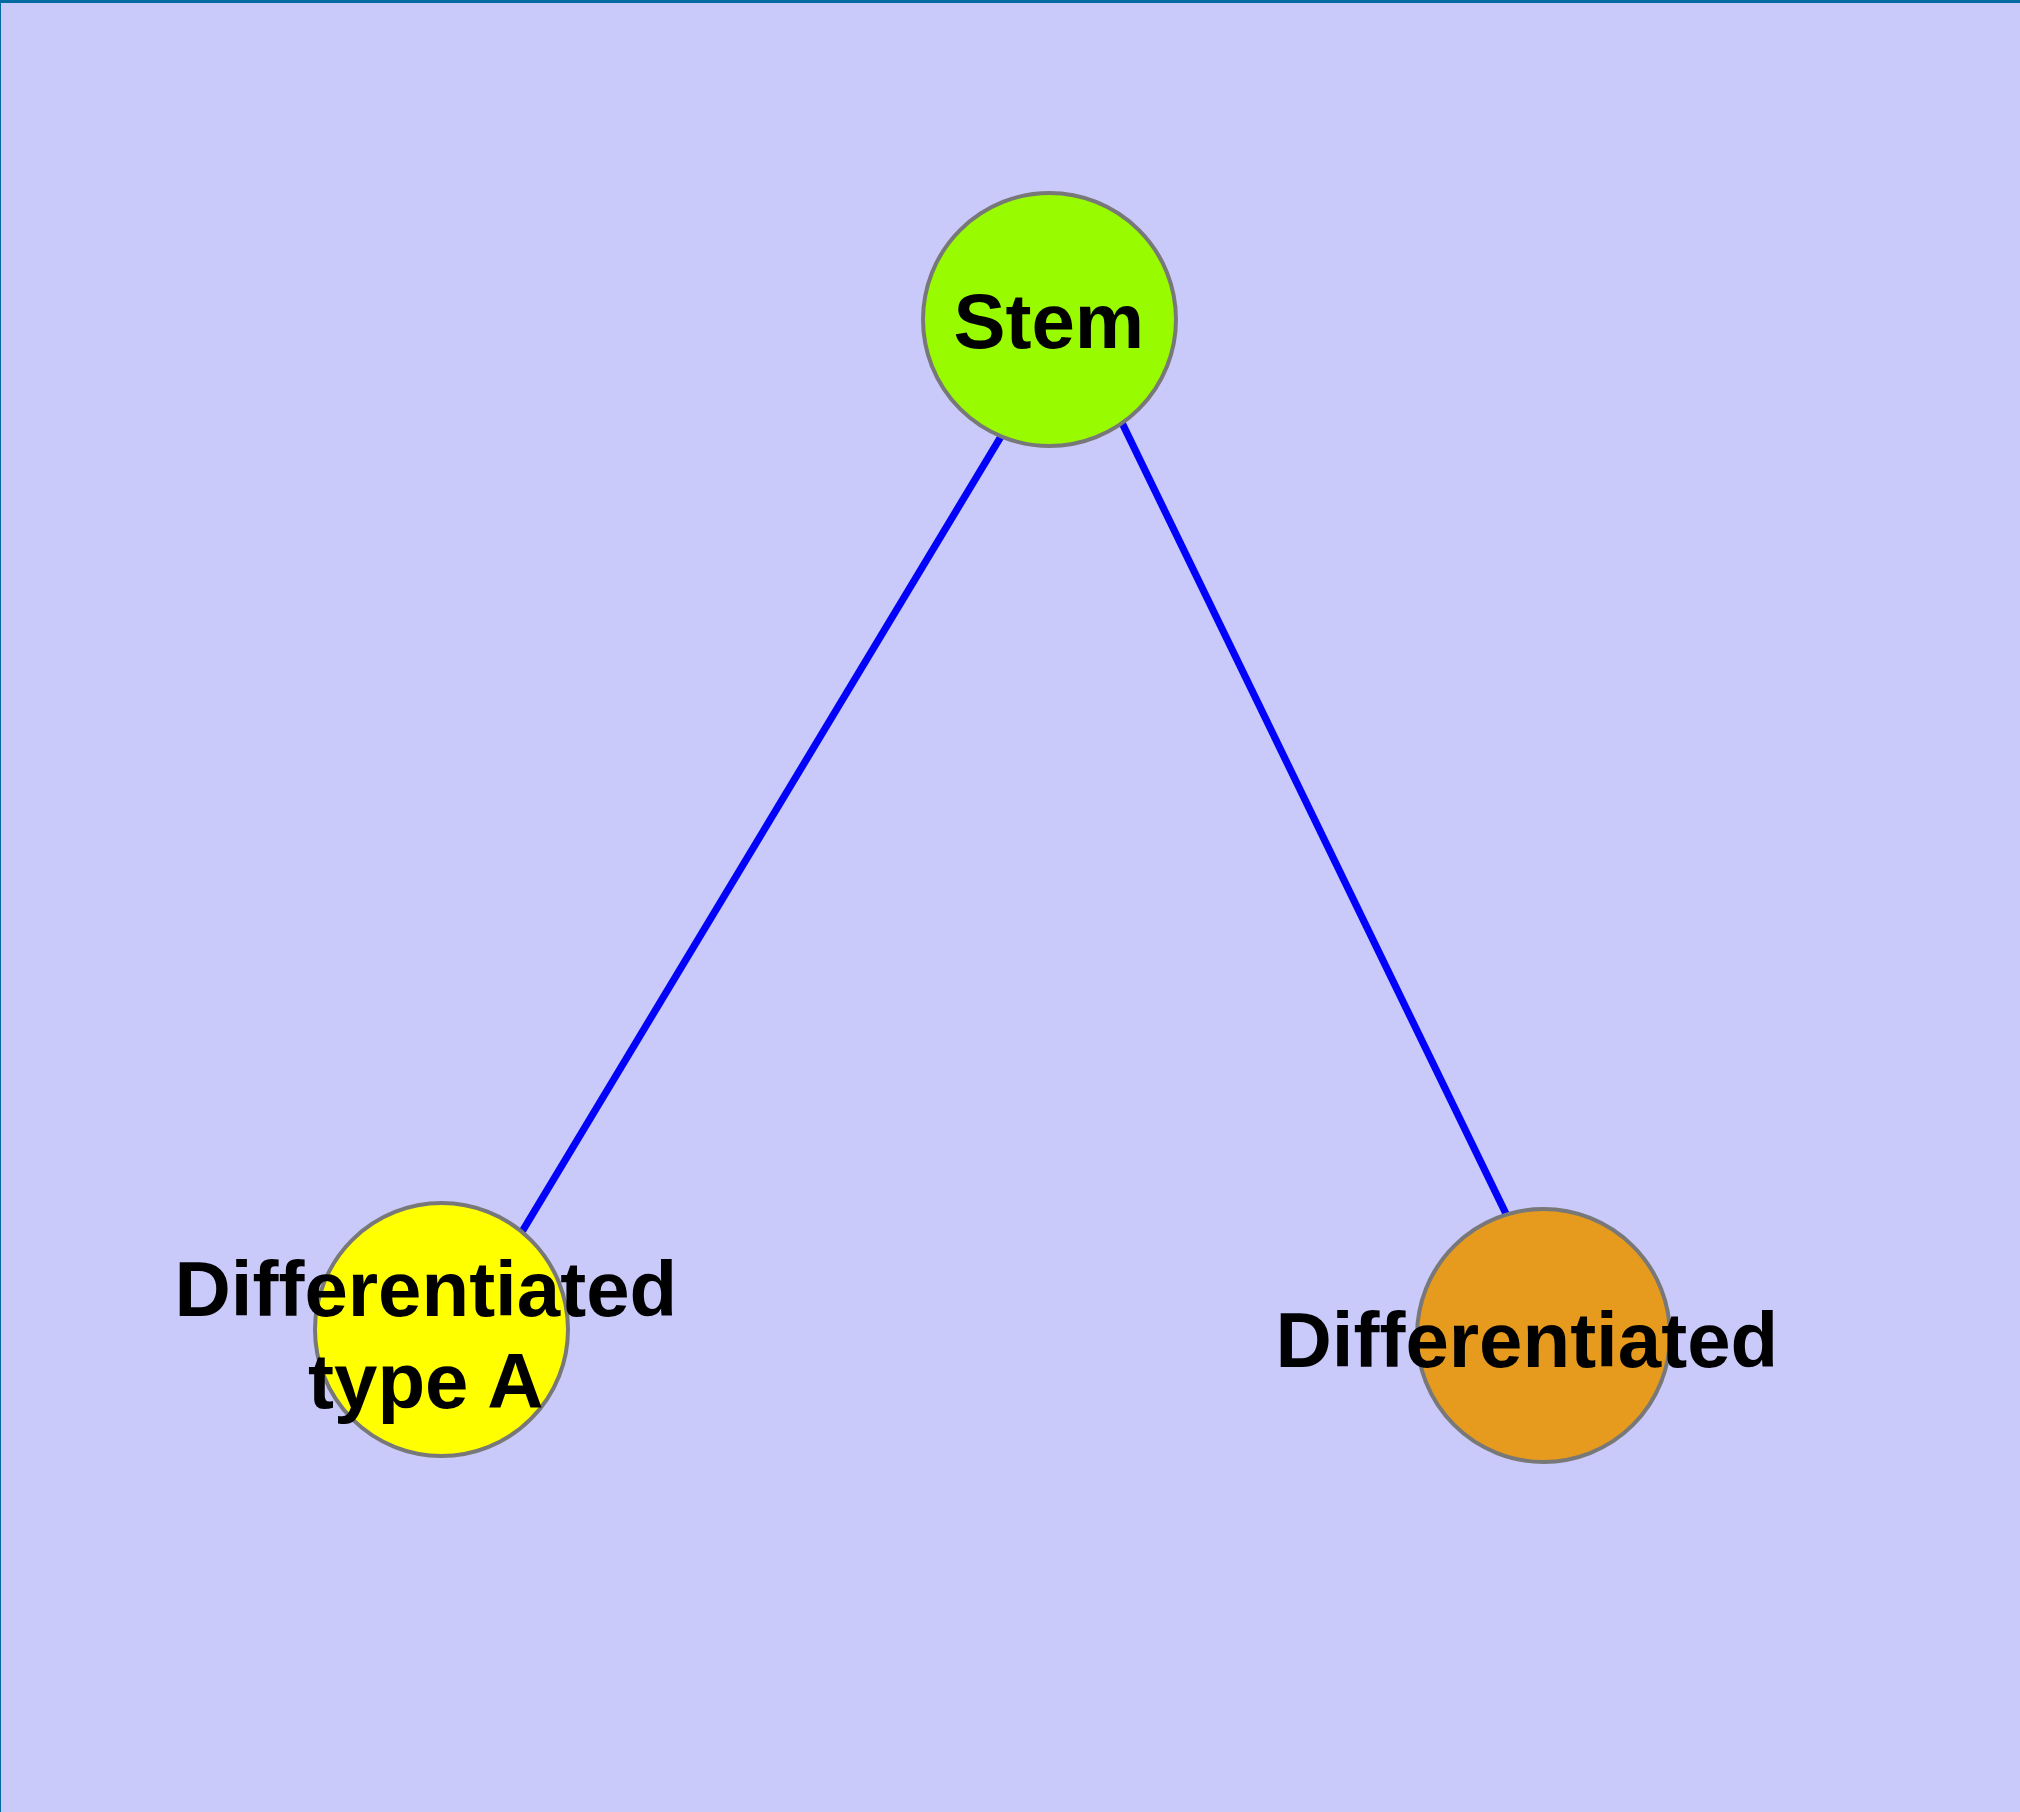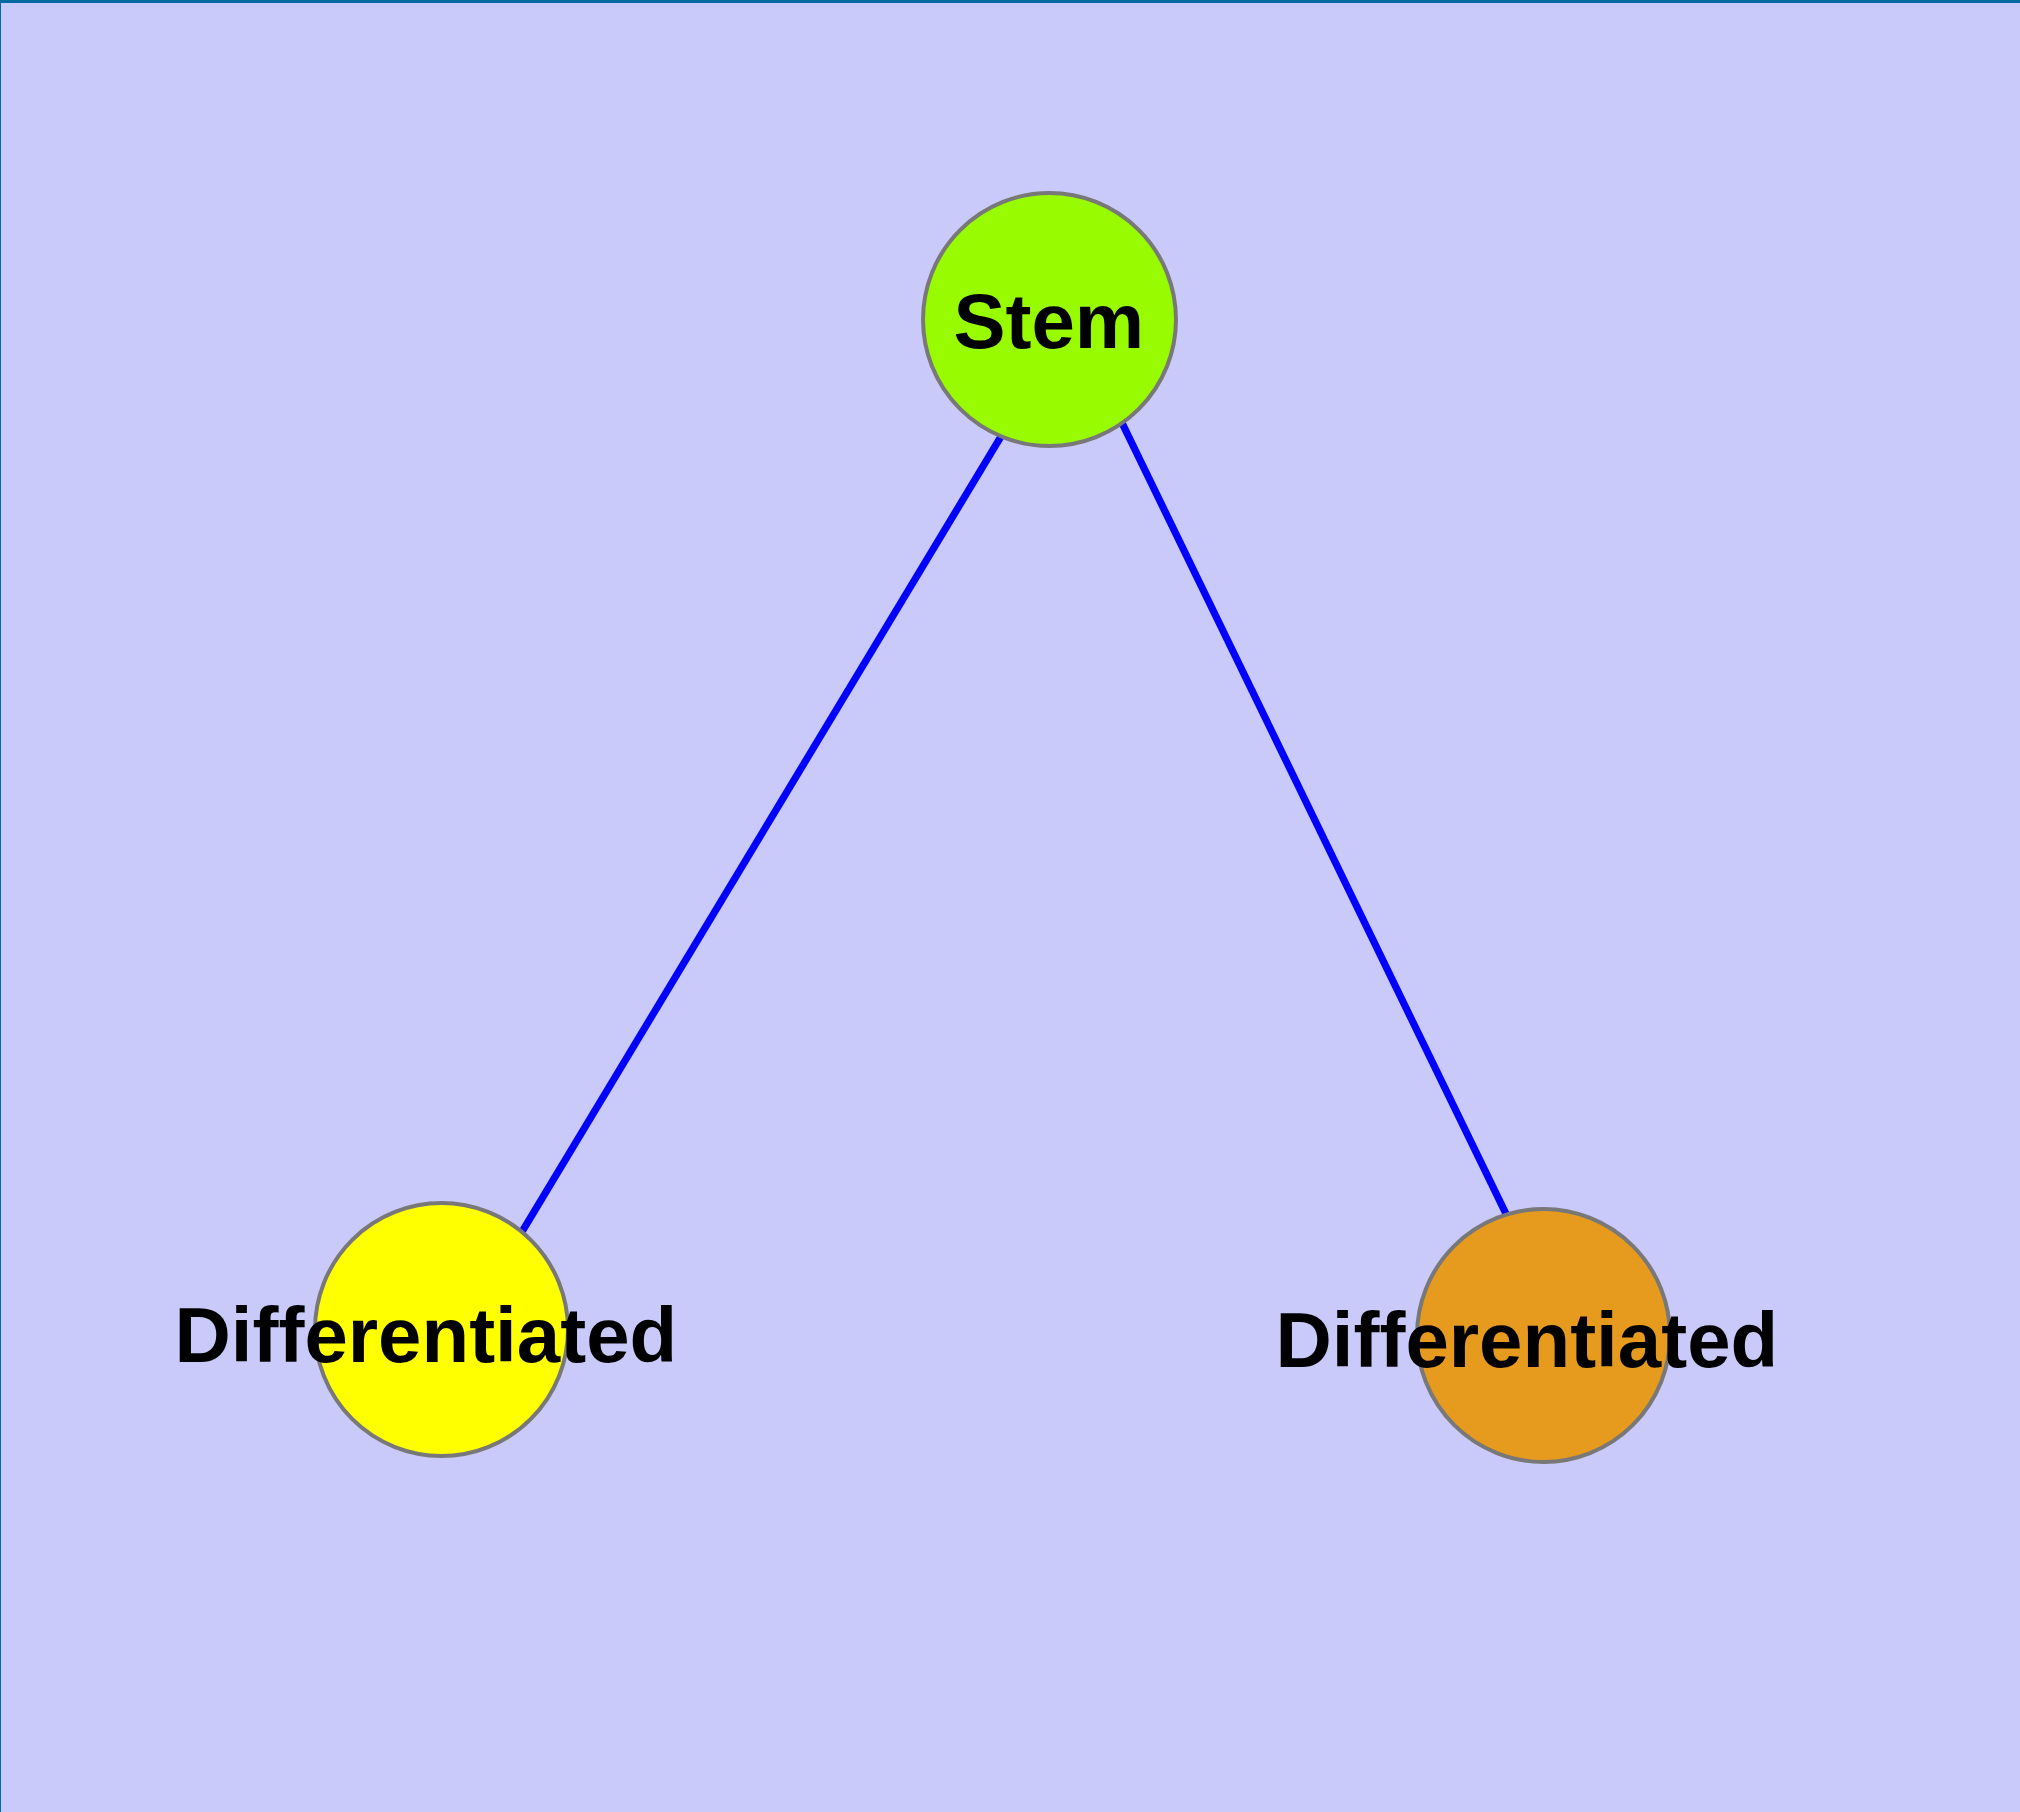--- a/index.html
+++ b/index.html
@@ -76,20 +76,21 @@
     <div class="node-circle circle-stem" style="background-color: rgb(152, 251, 0); border-color: rgb(120, 120, 120);"></div>
 
     <div class="node-circle circle-type-a" style="background-color: rgb(255, 255, 0); border-color: rgb(120, 120, 120);"></div>
 
     <div class="node-circle circle-type-b" style="background-color: rgb(230, 155, 30); border-color: rgb(120, 120, 120);"></div>
 
     <div class="node-label label-stem">Stem</div>
 
     <div class="node-label label-type-a">
       <div>Differentiated</div>
+      <div>type A</div>
     </div>
 
     <div class="node-label label-type-b">
       <div>Differentiated</div>
     </div>
 
   </div>
 </div>
 
 

